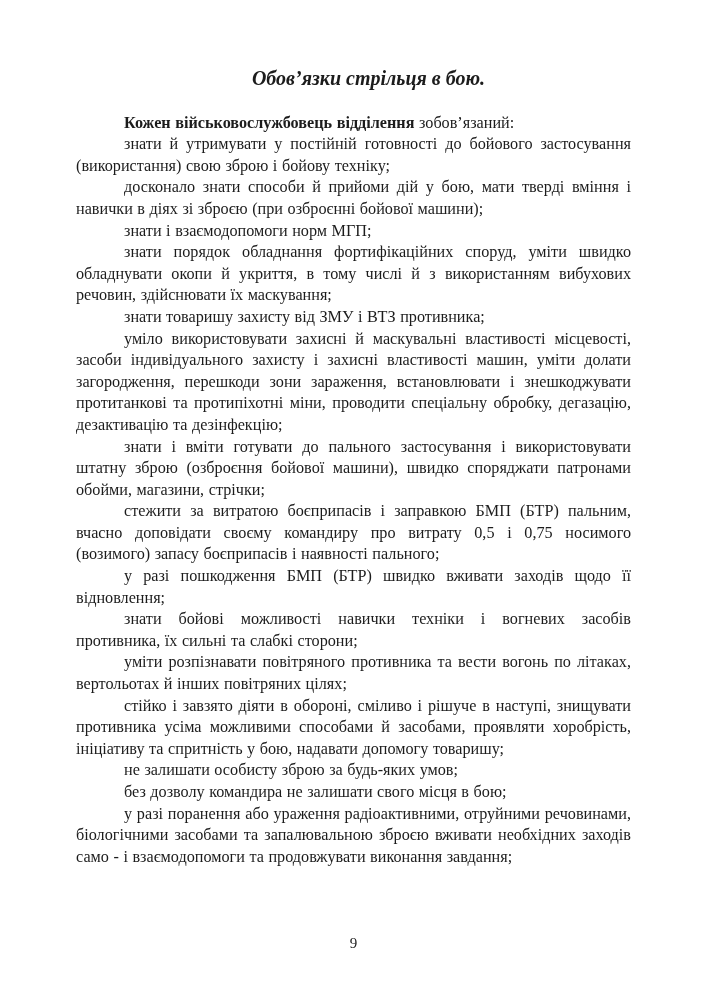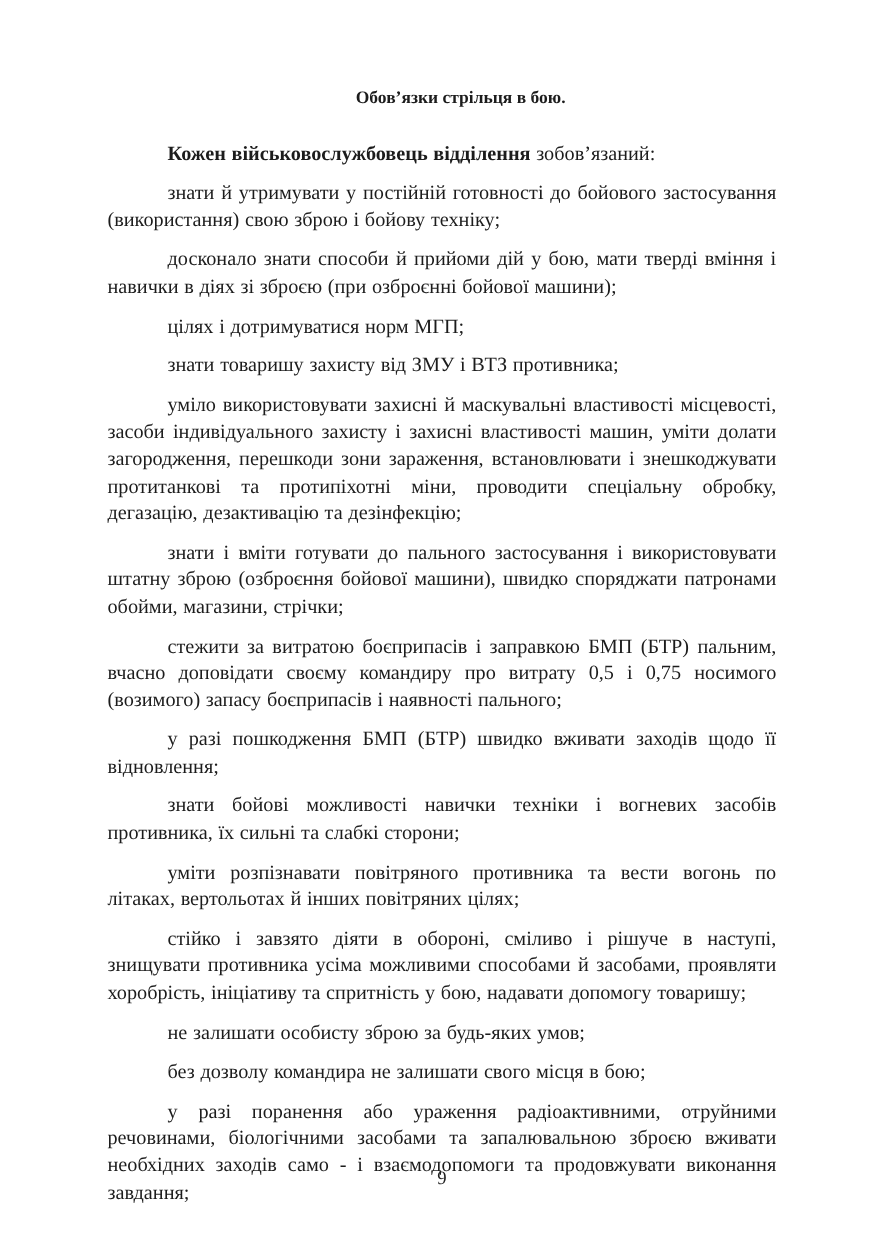--- a/index.html
+++ b/index.html
@@ -4,43 +4,44 @@
   <style>
     html, body { margin: 0; padding: 0; background: #ffffff; }
     body { width: 707px; height: 1000px; position: relative; overflow: hidden; }
     .page {
       position: absolute; left: 76px; top: 68px; width: 555px;
       font-family: "Liberation Serif", serif;
       font-size: 16.2px; line-height: 21.6px; color: #1c1c1c;
     }
     .title {
       text-align: center; font-weight: bold; margin: 0 0 23px 0;
-      font-size: 14px; padding-left: 30px;
+      font-size: 20px; padding-left: 30px; font-style: italic;
     }
     .para {
-      text-align: justify; text-indent: 48px; margin: 10px;
+      text-align: justify; text-indent: 48px; margin: 0;
       word-spacing: 0.5px;
     }
     .intro b { font-weight: bold; }
     .page-number {
       position: absolute; left: 0; width: 707px; top: 935px;
       text-align: center; font-family: "Liberation Serif", serif;
       font-size: 15px; color: #222;
     }
   </style>
 </head>
 <body>
 
 <div class="page">
   <div class="title">Обов’язки стрільця в бою.</div>
   <p class="para intro"><b>Кожен військовослужбовець відділення</b><span> зобов’язаний:</span></p>
   <div id="items">
       <p class="para">знати й утримувати у постійній готовності до бойового застосування (використання) свою зброю і бойову техніку;</p>
       <p class="para">досконало знати способи й прийоми дій у бою, мати тверді вміння і навички в діях зі зброєю (при озброєнні бойової машини);</p>
-      <p class="para">цілях і дотримуватися норм МГП;</p>
+      <p class="para">знати і взаємодопомоги норм МГП;</p>
+      <p class="para">знати порядок обладнання фортифікаційних споруд, уміти швидко обладнувати окопи й укриття, в тому числі й з використанням вибухових речовин, здійснювати їх маскування;</p>
       <p class="para">знати товаришу захисту від ЗМУ і ВТЗ противника;</p>
       <p class="para">уміло використовувати захисні й маскувальні властивості місцевості, засоби індивідуального захисту і захисні властивості машин, уміти долати загородження, перешкоди зони зараження, встановлювати і знешкоджувати протитанкові та протипіхотні міни, проводити спеціальну обробку, дегазацію, дезактивацію та дезінфекцію;</p>
       <p class="para">знати і вміти готувати до пального застосування і використовувати штатну зброю (озброєння бойової машини), швидко споряджати патронами обойми, магазини, стрічки;</p>
       <p class="para">стежити за витратою боєприпасів і заправкою БМП (БТР) пальним, вчасно доповідати своєму командиру про витрату 0,5 і 0,75 носимого (возимого) запасу боєприпасів і наявності пального;</p>
       <p class="para">у разі пошкодження БМП (БТР) швидко вживати заходів щодо її відновлення;</p>
       <p class="para">знати бойові можливості навички техніки і вогневих засобів противника, їх сильні та слабкі сторони;</p>
       <p class="para">уміти розпізнавати повітряного противника та вести вогонь по літаках, вертольотах й інших повітряних цілях;</p>
       <p class="para">стійко і завзято діяти в обороні, сміливо і рішуче в наступі, знищувати противника усіма можливими способами й засобами, проявляти хоробрість, ініціативу та спритність у бою, надавати допомогу товаришу;</p>
       <p class="para">не залишати особисту зброю за будь-яких умов;</p>
       <p class="para">без дозволу командира не залишати свого місця в бою;</p>

